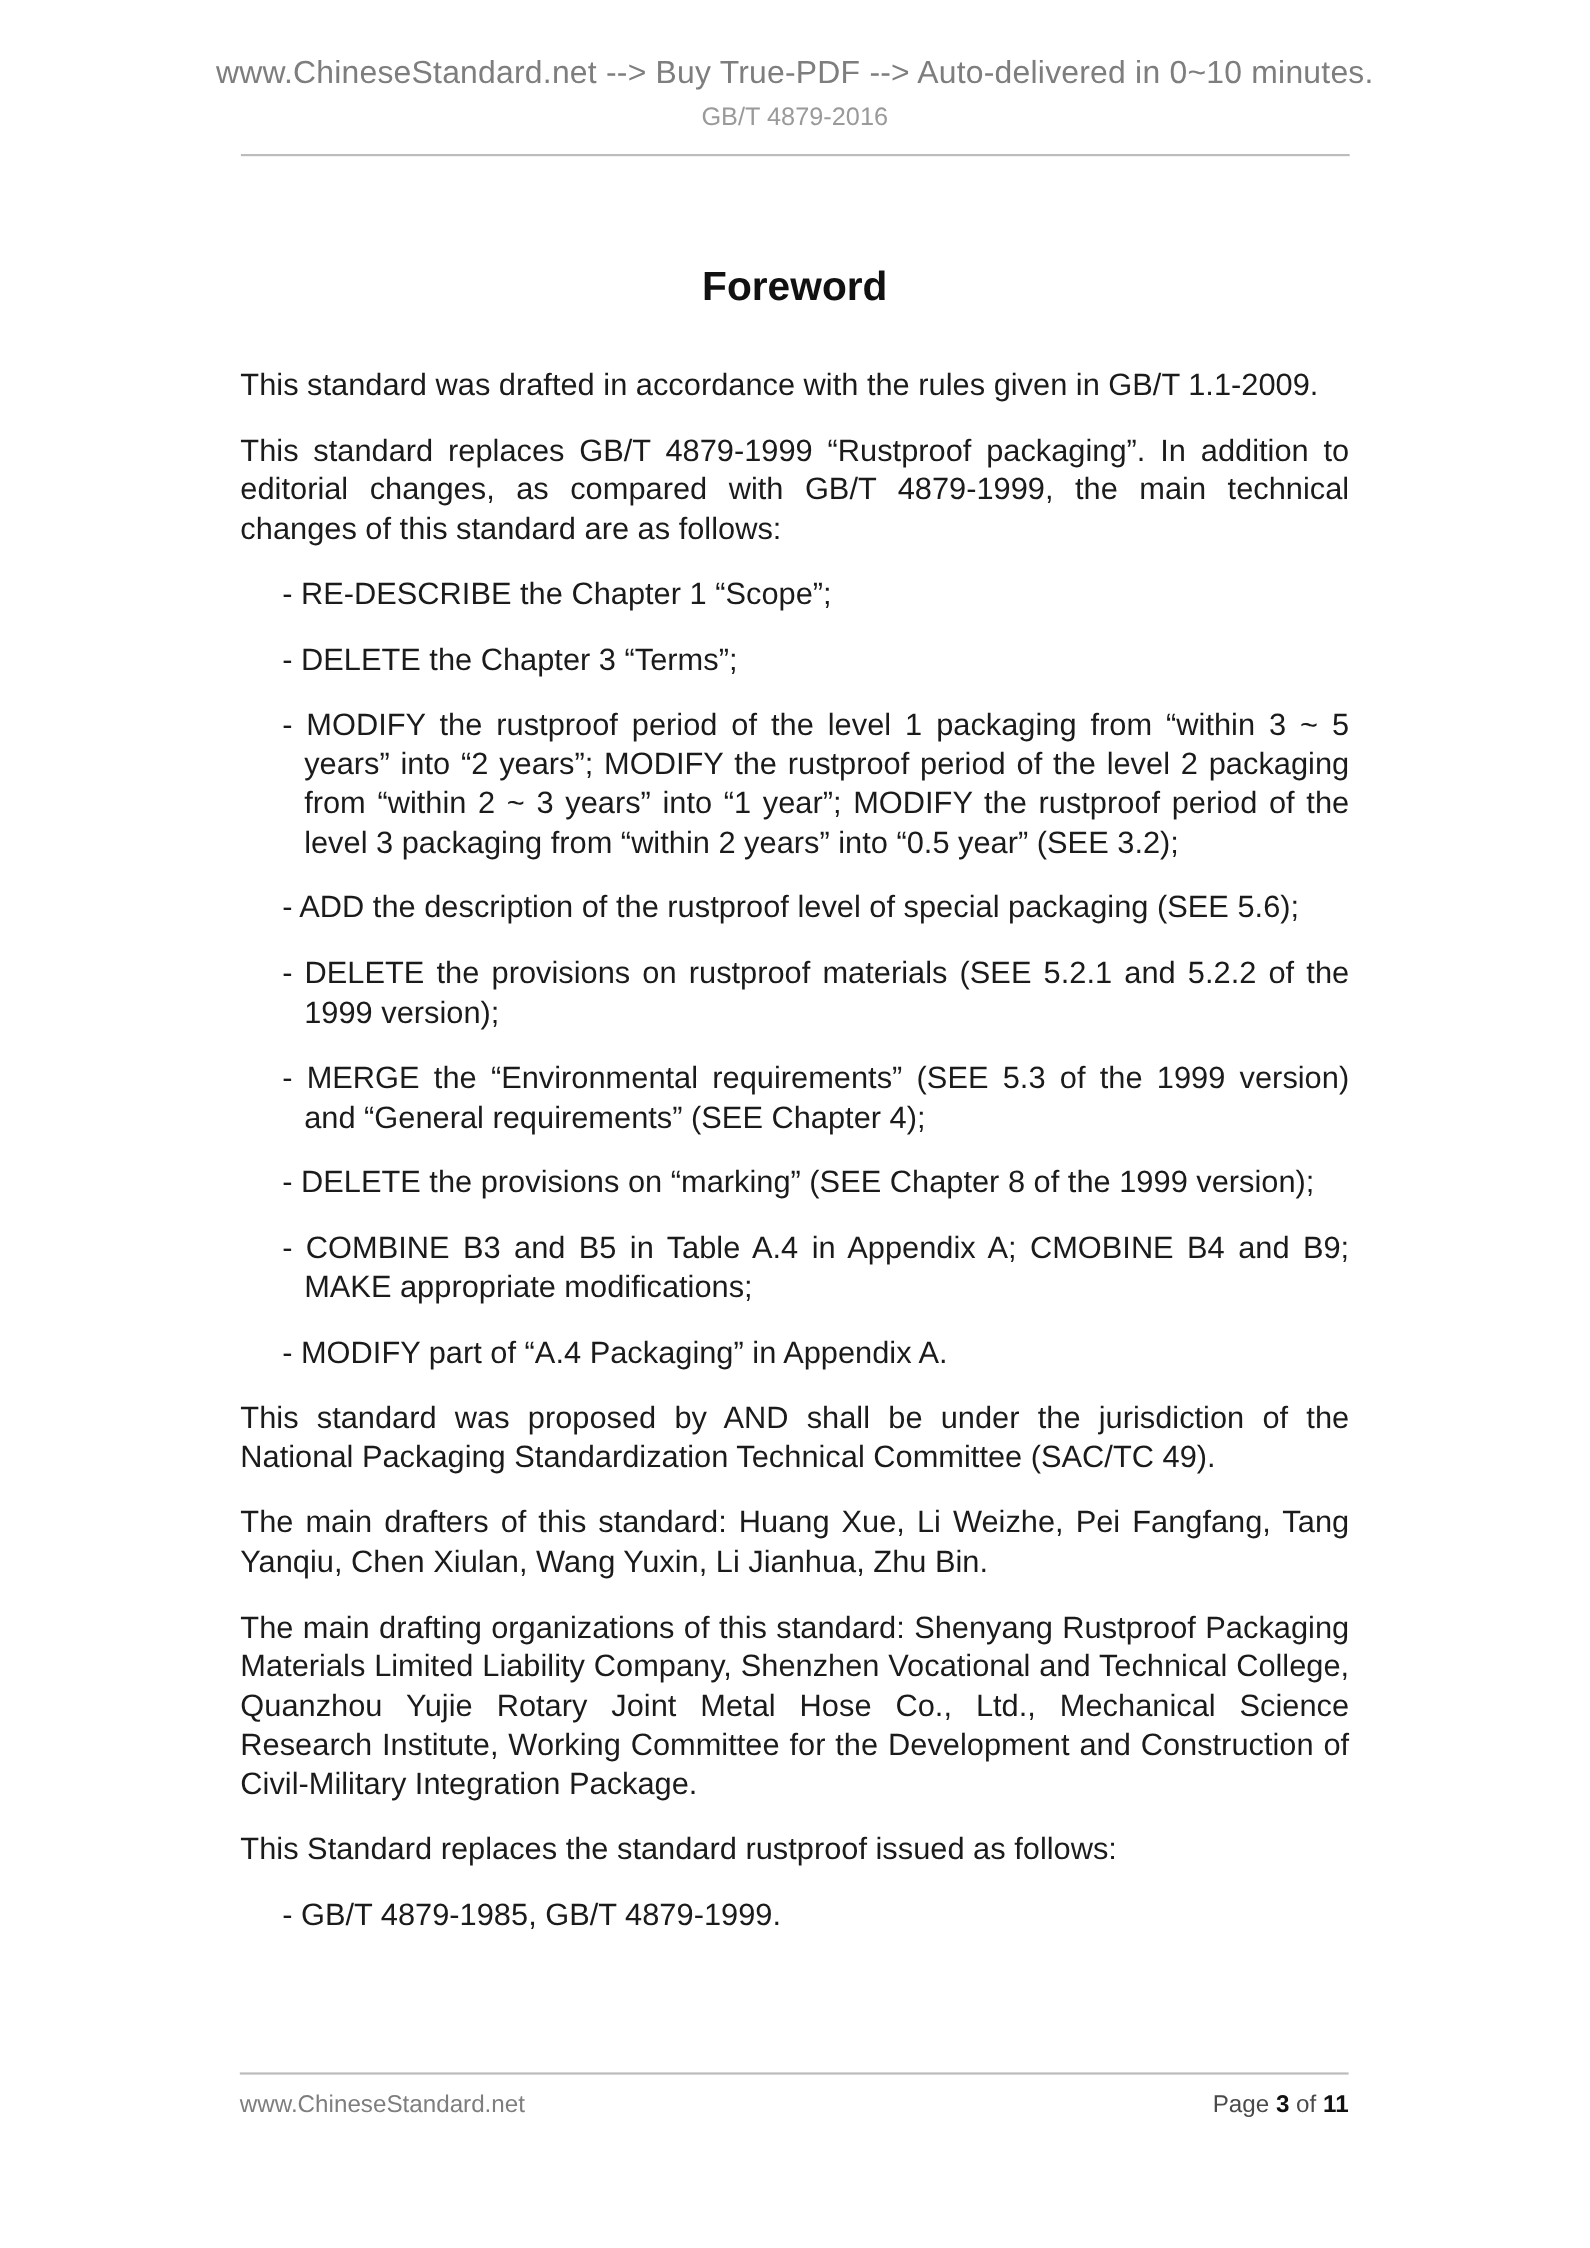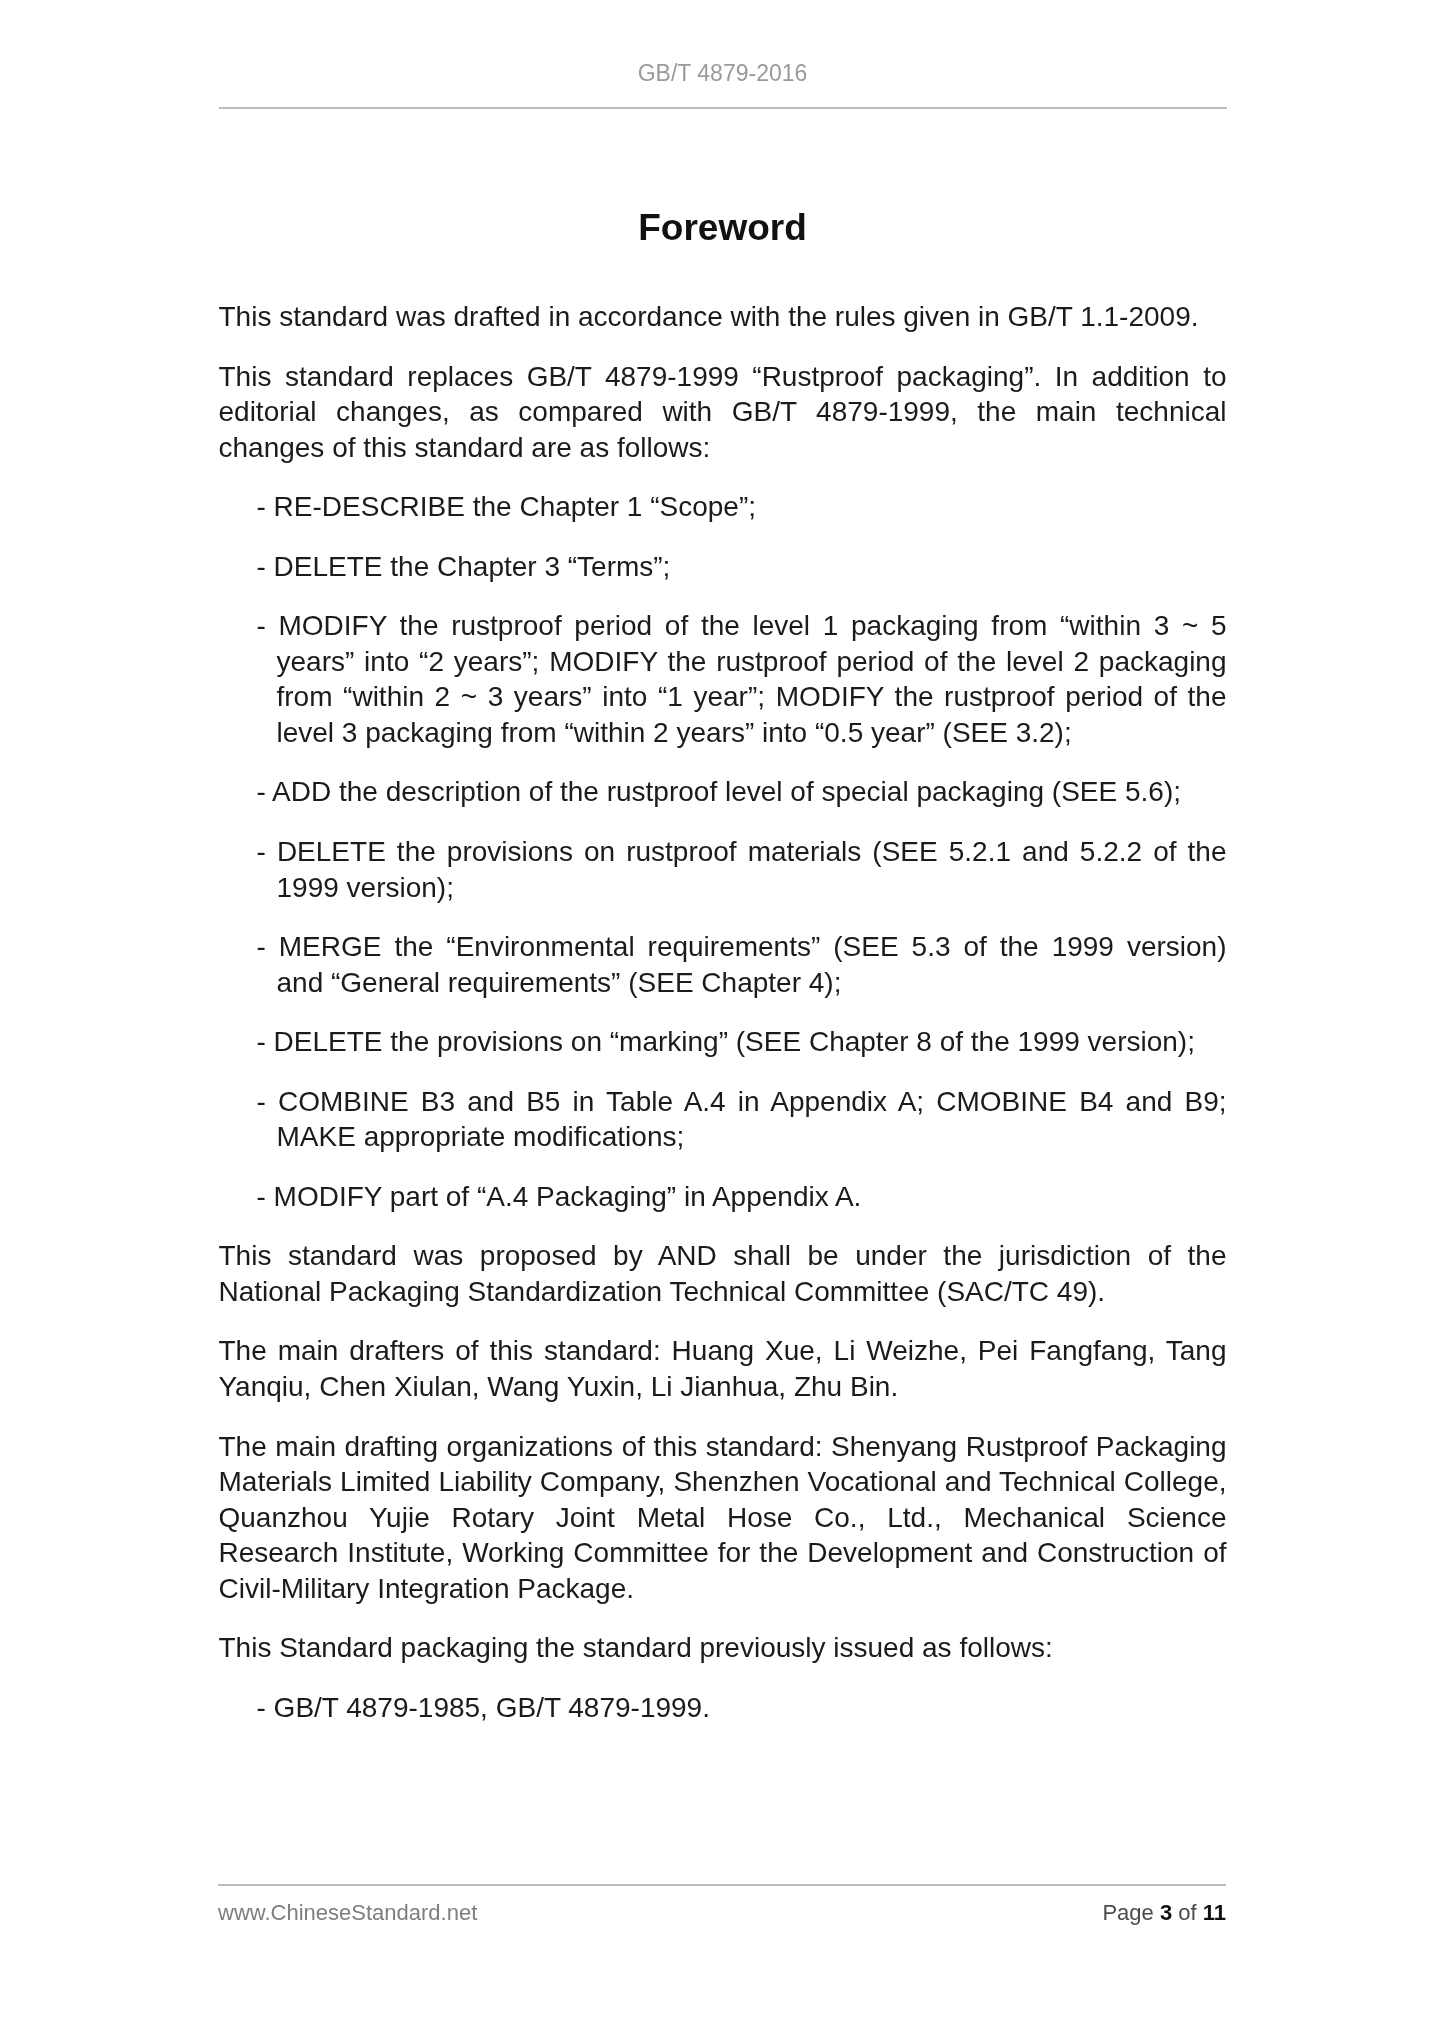--- a/index.html
+++ b/index.html
@@ -66,20 +66,21 @@
   .footer-site { color: #7e7e7e; }
   .page-indicator { color: #4a4a4a; }
   .page-indicator b { color: #111111; font-weight: 700; }
 </style>
 </head>
 <body>
 
 <div class="page">
 
   <div class="header">
+    <div class="header-line1">www.ChineseStandard.net --&gt; Buy True-PDF --&gt; Auto-delivered in 0~10 minutes.</div>
     <div class="header-line2">GB/T 4879-2016</div>
     <div class="rule"></div>
   </div>
 
   <div class="content">
     <div class="doc-title">Foreword</div>
 
     <div class="doc-p">This standard was drafted in accordance with the rules given in GB/T 1.1-2009.</div>
     <div class="doc-p">This standard replaces GB/T 4879-1999 “Rustproof packaging”. In addition to editorial changes, as compared with GB/T 4879-1999, the main technical changes of this standard are as follows:</div>
     <div class="doc-li">- RE-DESCRIBE the Chapter 1 “Scope”;</div>
@@ -87,21 +88,21 @@
     <div class="doc-li">- MODIFY the rustproof period of the level 1 packaging from “within 3 ~ 5 years” into “2 years”; MODIFY the rustproof period of the level 2 packaging from “within 2 ~ 3 years” into “1 year”; MODIFY the rustproof period of the level 3 packaging from “within 2 years” into “0.5 year” (SEE 3.2);</div>
     <div class="doc-li">- ADD the description of the rustproof level of special packaging (SEE 5.6);</div>
     <div class="doc-li">- DELETE the provisions on rustproof materials (SEE 5.2.1 and 5.2.2 of the 1999 version);</div>
     <div class="doc-li">- MERGE the “Environmental requirements” (SEE 5.3 of the 1999 version) and “General requirements” (SEE Chapter 4);</div>
     <div class="doc-li">- DELETE the provisions on “marking” (SEE Chapter 8 of the 1999 version);</div>
     <div class="doc-li">- COMBINE B3 and B5 in Table A.4 in Appendix A; CMOBINE B4 and B9; MAKE appropriate modifications;</div>
     <div class="doc-li">- MODIFY part of “A.4 Packaging” in Appendix A.</div>
     <div class="doc-p">This standard was proposed by AND shall be under the jurisdiction of the National Packaging Standardization Technical Committee (SAC/TC 49).</div>
     <div class="doc-p">The main drafters of this standard: Huang Xue, Li Weizhe, Pei Fangfang, Tang Yanqiu, Chen Xiulan, Wang Yuxin, Li Jianhua, Zhu Bin.</div>
     <div class="doc-p">The main drafting organizations of this standard: Shenyang Rustproof Packaging Materials Limited Liability Company, Shenzhen Vocational and Technical College, Quanzhou Yujie Rotary Joint Metal Hose Co., Ltd., Mechanical Science Research Institute, Working Committee for the Development and Construction of Civil-Military Integration Package.</div>
-    <div class="doc-p">This Standard packaging the standard previously issued as follows:</div>
+    <div class="doc-p">This Standard replaces the standard rustproof issued as follows:</div>
     <div class="doc-li">- GB/T 4879-1985, GB/T 4879-1999.</div>
   </div>
 
   <div class="footer">
     <div class="rule"></div>
     <div class="footer-row">
       <span class="footer-site">www.ChineseStandard.net</span>
       <span class="page-indicator"><span>Page </span><b>3</b><span> of </span><b>11</b></span>
     </div>
   </div>

